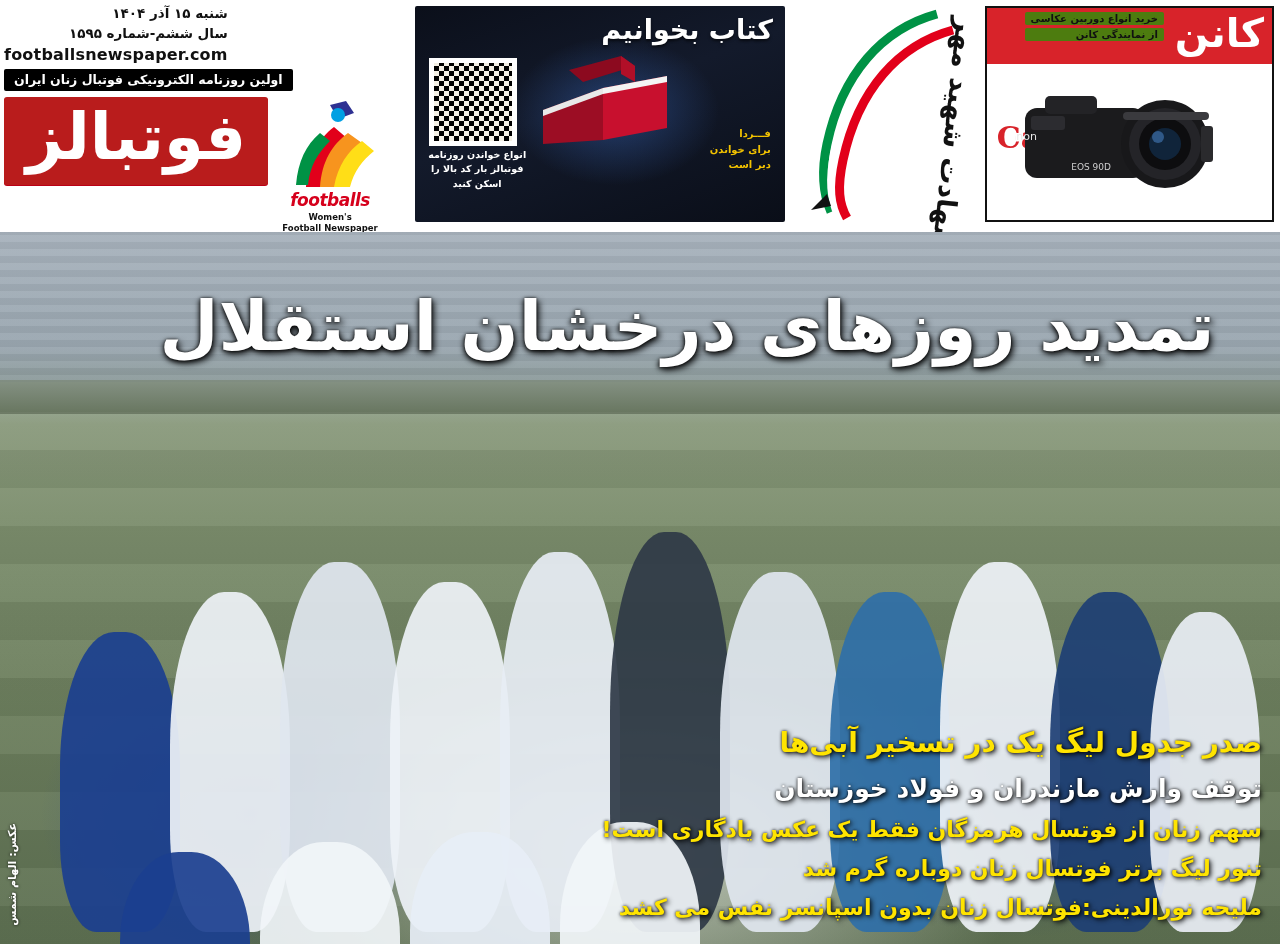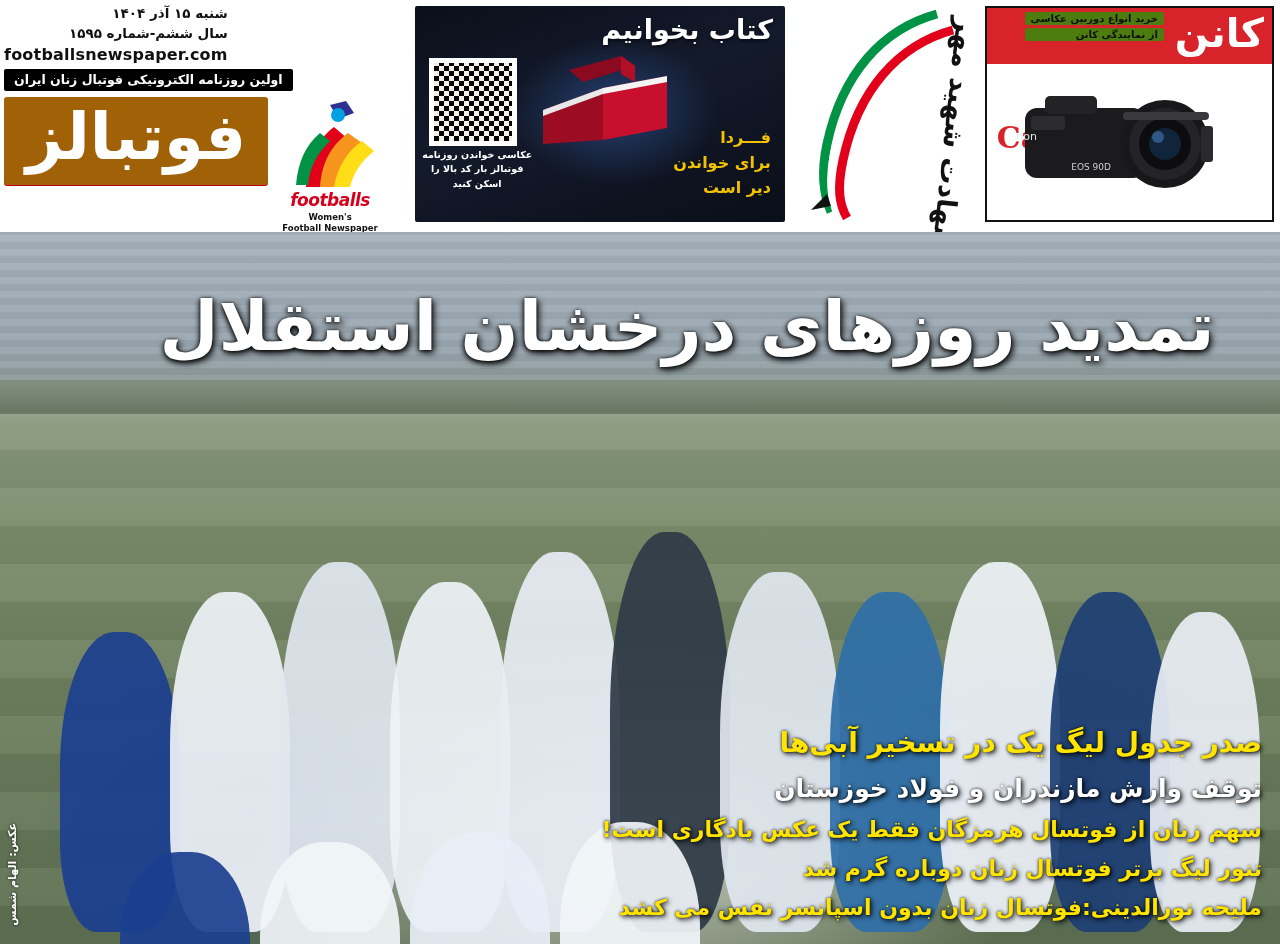--- a/index.html
+++ b/index.html
@@ -73,21 +73,21 @@
   .mast-logo-row {
     margin-top: 6px;
     display: flex;
     flex-direction: row-reverse;
     align-items: flex-start;
     gap: 6px;
     width: 100%;
     justify-content: flex-start;
   }
   .mast-title {
-    background: #a16207;
+    background: #b91c1c;
     color: #fff;
     font-size: 64px;
     font-weight: bold;
     line-height: 1;
     padding: 8px 22px 16px 22px;
     border-radius: 3px;
     font-family: "DejaVu Sans", sans-serif;
     box-shadow: 0 1px 0 #bb0015;
     text-align: center;
   }
@@ -134,21 +134,21 @@
     color: #fff;
     font-size: 27px;
     font-weight: bold;
     text-shadow: 0 2px 3px rgba(0,0,0,.6);
   }
   .bookad .ba-lines {
     position: absolute;
     right: 14px;
     top: 120px;
     color: #f2c200;
-    font-size: 16px;
+    font-size: 10px;
     font-weight: bold;
     line-height: 1.55;
     text-align: right;
   }
   .bookad .ba-qr {
     position: absolute;
     left: 14px;
     top: 52px;
     width: 78px; height: 78px;
     background:
@@ -389,21 +389,21 @@
         <path d="M68 40 L132 28 L132 34 L68 46 Z" fill="#f4f4f4"></path>
         <path d="M34 22 L86 8 L100 18 L48 34 Z" fill="#8c0a1f"></path>
         <path d="M86 8 L100 18 L100 34 L86 26 Z" fill="#b10f28"></path>
       </svg>
       <div class="ba-lines">
         <div>فـــردا</div>
         <div>برای خواندن</div>
         <div>دیر است</div>
       </div>
       <div class="ba-qr"></div>
-      <div class="ba-qr-cap">عکاسی خواندن روزنامه فوتبالز
+      <div class="ba-qr-cap">انواع خواندن روزنامه فوتبالز
 بار کد بالا را اسکن کنید</div>
     </div>
 
     <div class="swirl">
       <svg width="190" height="218" viewBox="0 0 190 218">
         <path d="M150 10 C95 25 55 70 40 140 C34 168 36 190 44 208" stroke="#009245" stroke-width="9" fill="none"></path>
         <path d="M158 18 C103 33 63 78 48 148 C42 176 44 196 52 212" stroke="#ffffff" stroke-width="9" fill="none"></path>
         <path d="M166 26 C111 41 71 86 56 156 C50 184 52 200 60 214" stroke="#e2001a" stroke-width="9" fill="none"></path>
         <path d="M40 190 L24 206 L44 202 Z" fill="#111"></path>
       </svg>

